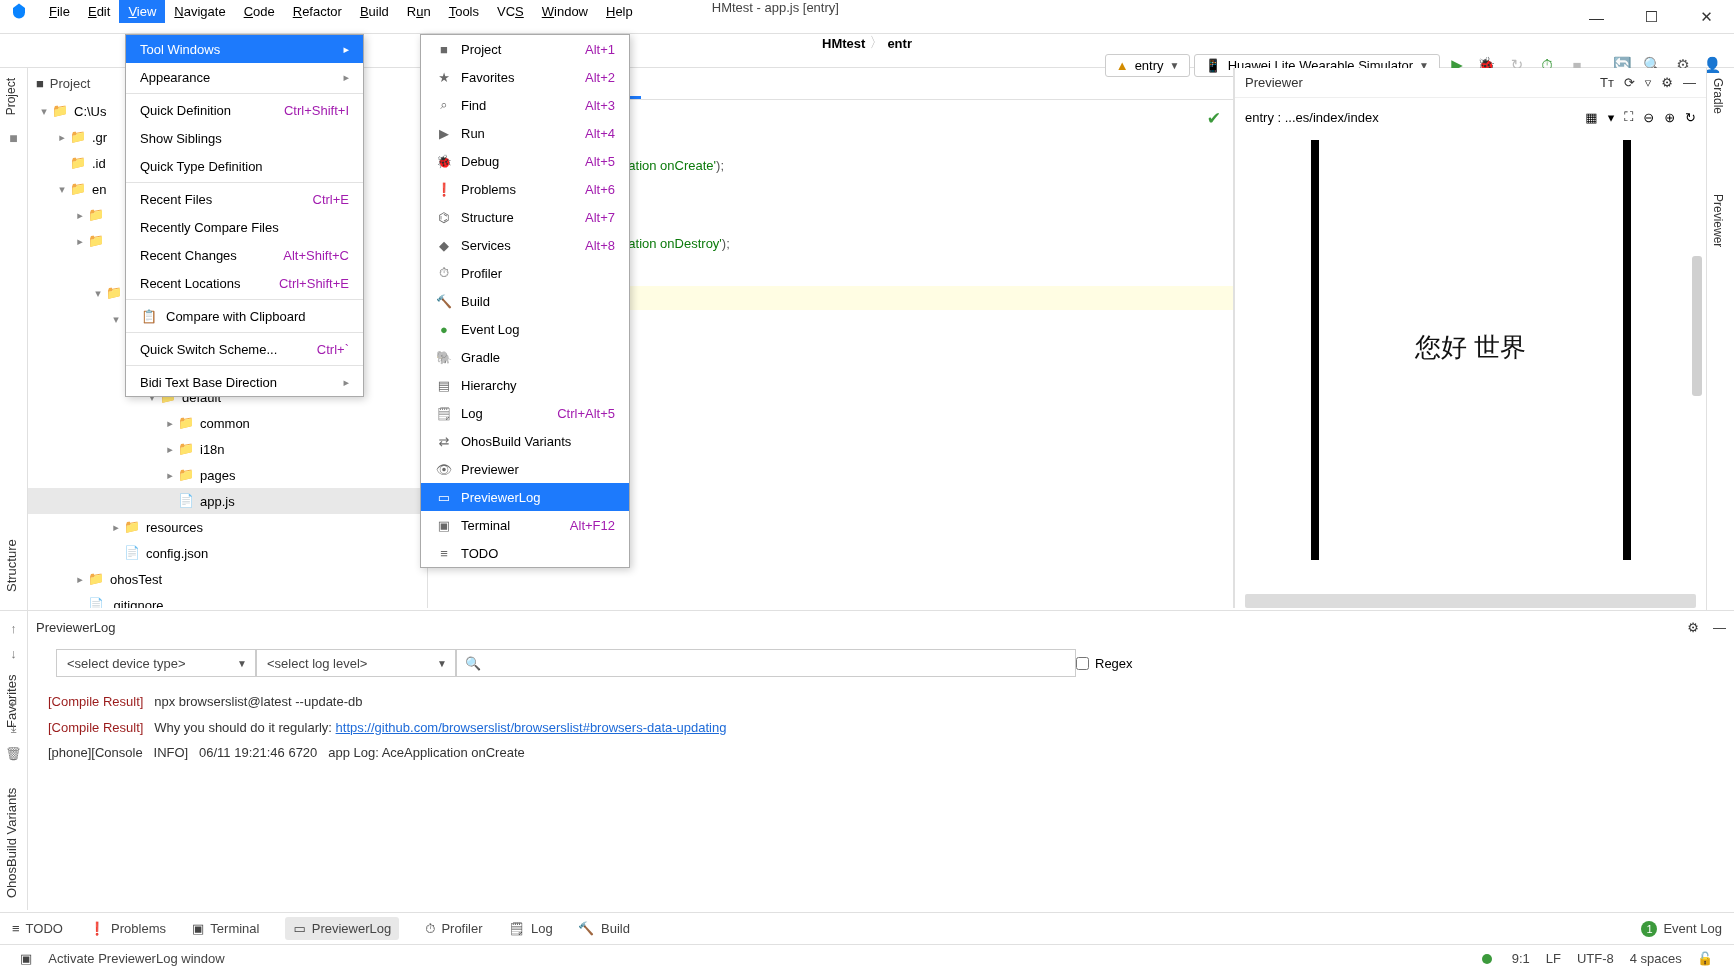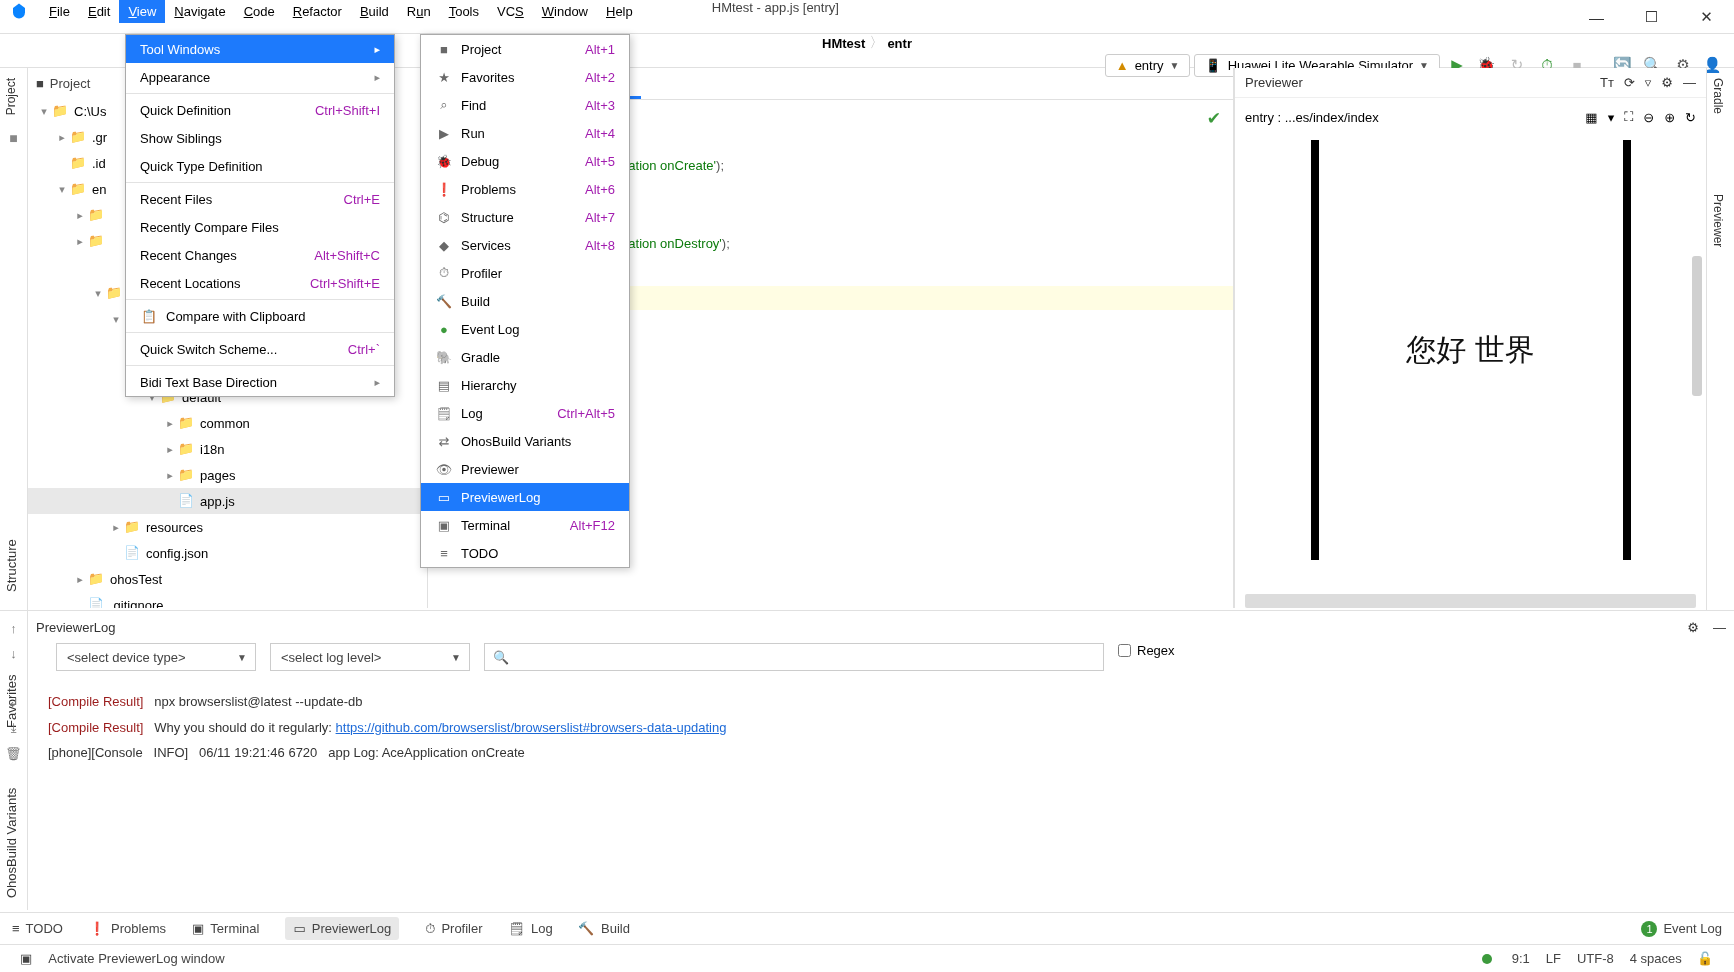--- a/index.html
+++ b/index.html
@@ -70,28 +70,28 @@
 
 
 .preview { position:absolute; right:28px; top:68px; width:472px; height:540px; border-left:1px solid #e0e0e0; background:#fff; display:flex; flex-direction:column; }
 .preview .pvhead { height:30px; display:flex; align-items:center; padding:0 10px; color:#333; border-bottom:1px solid #efefef; gap:10px; }
 .preview .pvtoolbar { height:38px; display:flex; align-items:center; padding:0 10px; gap:10px; }
 .preview .device { flex:1; display:flex; align-items:flex-start; justify-content:center; position:relative; background:#fff; overflow:hidden; }
 .device-frame { width:320px; height:440px; background:#fff; position:relative; margin-top:4px; }
 .device-frame .bar { position:absolute; width:8px; height:420px; background:#000; top:0; }
 .device-frame .bar.left { left:0; }
 .device-frame .bar.right { right:0; }
-.device-frame .txt { position:absolute; left:0; right:0; top:190px; text-align:center; font-size:30px; font-weight:400; color:#111; }
+.device-frame .txt { position:absolute; left:0; right:0; top:190px; text-align:center; font-size:26px; font-weight:400; color:#111; }
 .preview .scroll-h { height:14px; background:#dcdcdc; margin:0 10px; border-radius:2px; }
 
 
 .logpanel { position:absolute; left:28px; right:0; top:610px; height:300px; border-top:1px solid #e0e0e0; background:#fff; display:flex; flex-direction:column; }
 .logpanel .lghead { height:32px; display:flex; align-items:center; padding:0 8px; color:#333; }
 .logpanel .lghead .title { flex:1; }
-.logpanel .lgfilter { height:40px; display:flex; align-items:flex-start; gap:14px; padding:0 28px; }
+.logpanel .lgfilter { height:40px; display:flex; align-items:center; padding:0 28px; }
 .logpanel select, .logpanel .selbox { height:28px; border:1px solid #ccc; padding:0 30px 0 10px; background:#fff; color:#444; min-width:200px; position:relative; display:flex; align-items:center; }
 .logpanel .selbox .chev { position:absolute; right:8px; font-size:10px; color:#555; }
 .logpanel .search { flex:1; height:28px; border:1px solid #ccc; display:flex; align-items:center; padding:0 8px; color:#aaa; max-width:620px; }
 .logpanel .logbody { flex:1; font-family:Consolas,monospace; font-size:15px; padding:6px 20px; color:#333; white-space:pre; line-height:1.7; }
 .logpanel .lt-red { color:#9a1b1b; }
 .logpanel .lt-link { color:#1d6ad8; text-decoration:underline; }
 
 
 .logside { position:absolute; left:0; top:610px; width:28px; height:300px; border-right:1px solid #e0e0e0; border-top:1px solid #e0e0e0; display:flex; flex-direction:column; align-items:center; gap:10px; padding-top:10px; color:#777; font-size:15px; }
 
@@ -165,21 +165,21 @@
     <div class="icbtn" style="color:#3c9a3c">⏱</div>
     <div class="icbtn" style="color:#bbb">■</div>
     <div style="width:12px"></div>
     <div class="icbtn" style="color:#1d7afc">🔄</div>
     <div class="icbtn">🔍</div>
     <div class="icbtn">⚙</div>
     <div class="icbtn">👤</div>
   </div>
 </div>
 
-<div class="popup" style="left:125px; top:34px; width:270px;">
+<div class="popup" style="left:125px; top:34px; width:239px;">
   <div class="row hover">
       <span>Tool Windows</span>
       <span class="sub">▸</span>
     </div>
   <div class="row">
       <span>Appearance</span>
       <span class="sub">▸</span>
     </div>
   <hr>
   <div class="row">

